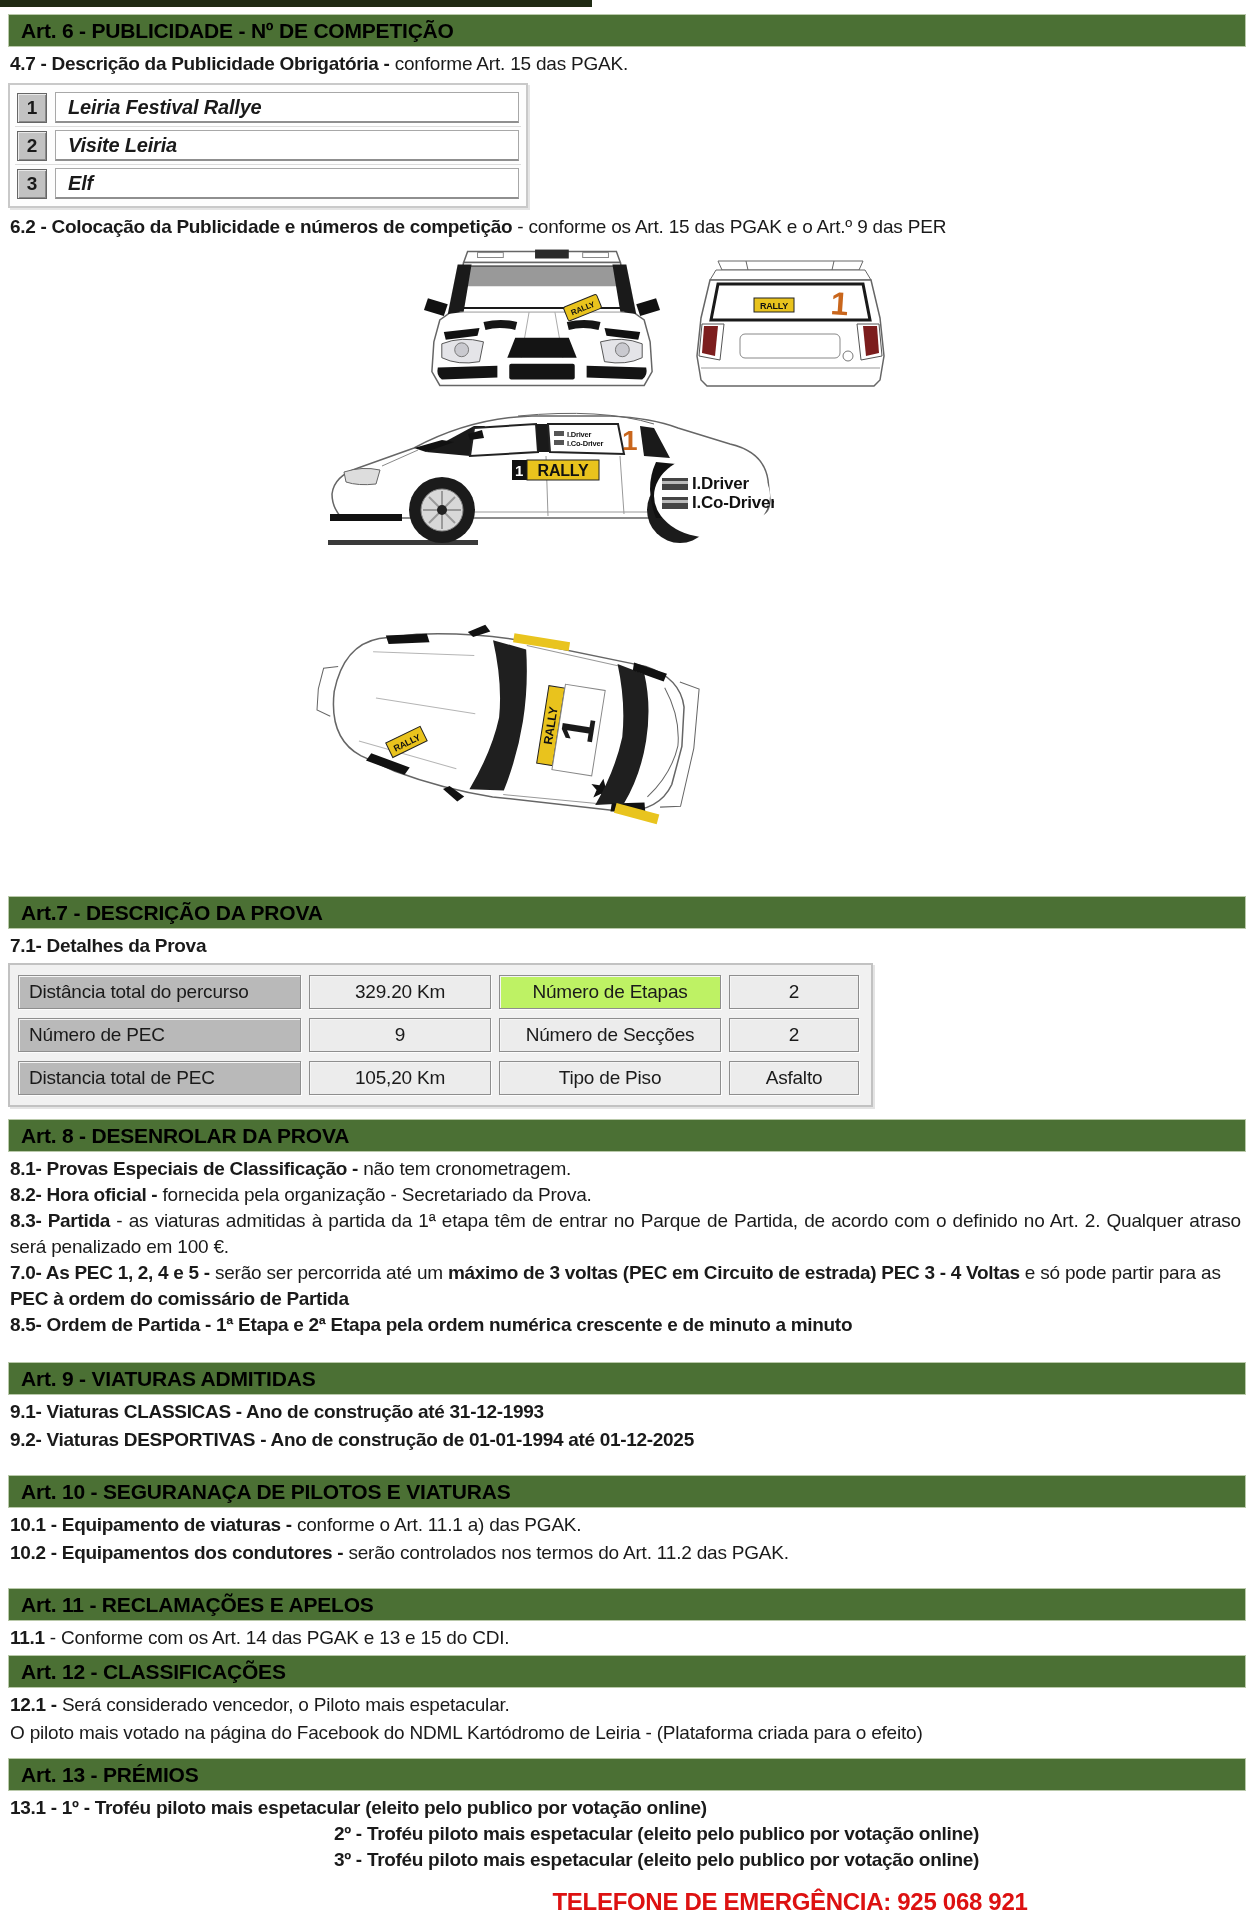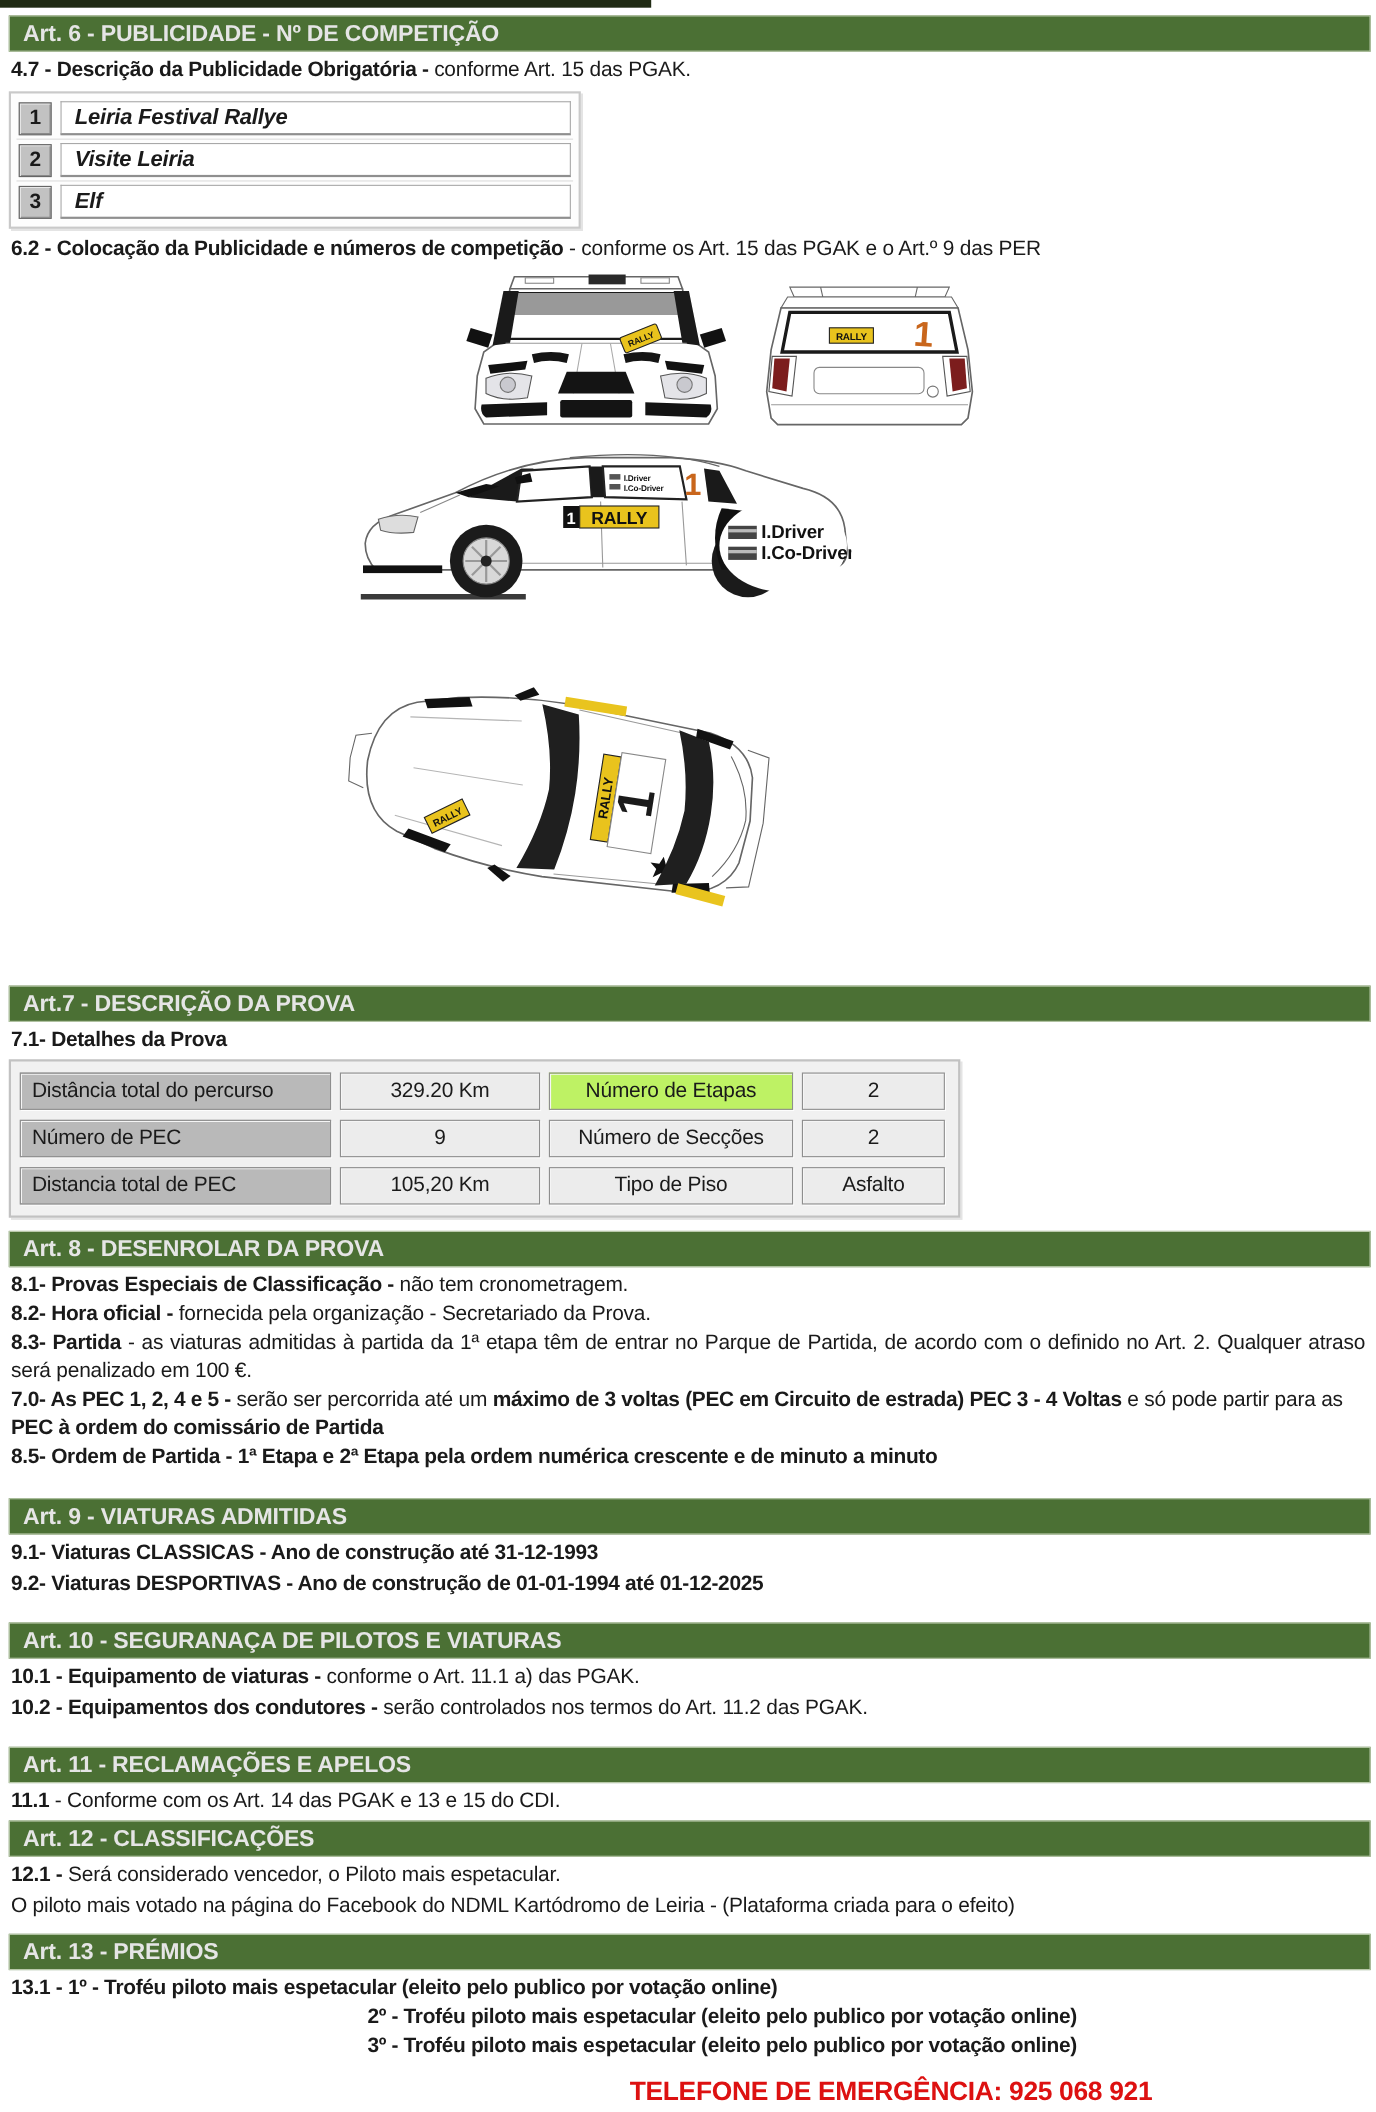--- a/index.html
+++ b/index.html
@@ -4,21 +4,21 @@
 <style>
   html,body{margin:0;padding:0;}
   body{
     width:1251px;height:1920px;position:relative;background:#ffffff;
     font-family:"Liberation Sans", sans-serif;color:#1a1a1a;overflow:hidden;
     letter-spacing:-0.2px;
   }
   .top-strip{position:absolute;left:0;top:0;width:592px;height:7px;background:#202b14;}
   .main{padding-top:14px;}
   .bar{
-    margin:0 5px 0 8px;background:#4b7034;color:#e5e5e5;
+    margin:0 5px 0 8px;background:#4b7034;color:#000000;
     font-weight:bold;font-size:21px;line-height:22px;padding:5px 12px 4px;
     border:1px solid #b9c9aa;letter-spacing:-0.2px;
   }
   .para{margin:0 10px;font-size:19px;line-height:26px;}
   .para b{letter-spacing:-0.3px;}
   .justify{text-align:justify;}
   .mt4{margin-top:4px;}.mt6{margin-top:6px;}.mt2{margin-top:2px;}
   .mt12{margin-top:12px;}.mt22{margin-top:22px;}.mt24{margin-top:24px;}
   .indent{padding-left:62px;text-align:center;}
   .bold-line{font-weight:bold;}
@@ -49,21 +49,21 @@
     margin:4px 0 0 8px;width:845px;border:2px solid #c2c2c2;background:#f1f1f1;
     padding:10px 8px 10px;box-shadow:2px 2px 0 #e4e4e4;
     display:grid;grid-template-columns:283px 182px 222px 130px;column-gap:8px;row-gap:9px;
   }
   .cell{font-size:19px;line-height:24px;padding:4px 10px;border:1px solid #8e8e8e;
     box-shadow:inset 1px 1px 0 #f5f5f5, 1px 1px 0 #fdfdfd;}
   .cell.label{background:#b9b9b9;}
   .cell.value{background:#ececec;text-align:center;}
 
   .footer-emergency{
-    position:absolute;top:1888px;left:380px;width:860px;text-align:center;
+    position:absolute;top:1888px;left:360px;width:860px;text-align:center;
     color:#dd1111;font-weight:bold;font-size:24px;letter-spacing:-0.3px;
   }
   svg text{font-family:"Liberation Sans", sans-serif;}
 </style>
 </head>
 <body>
 
 <div class="top-strip"></div>
 
 <div class="main">

